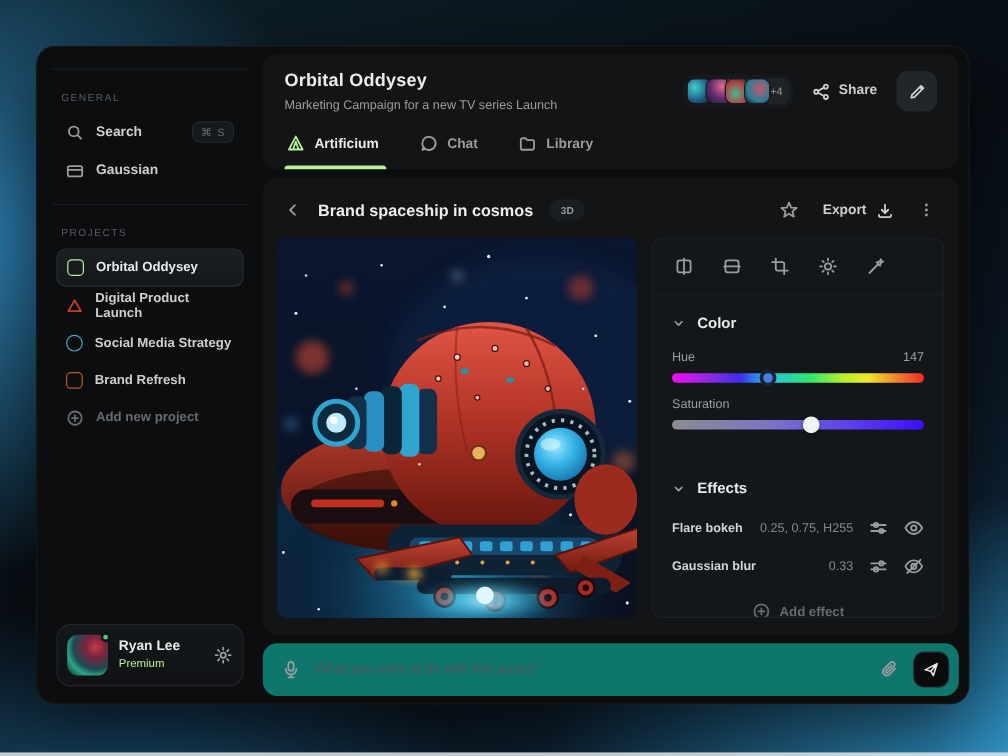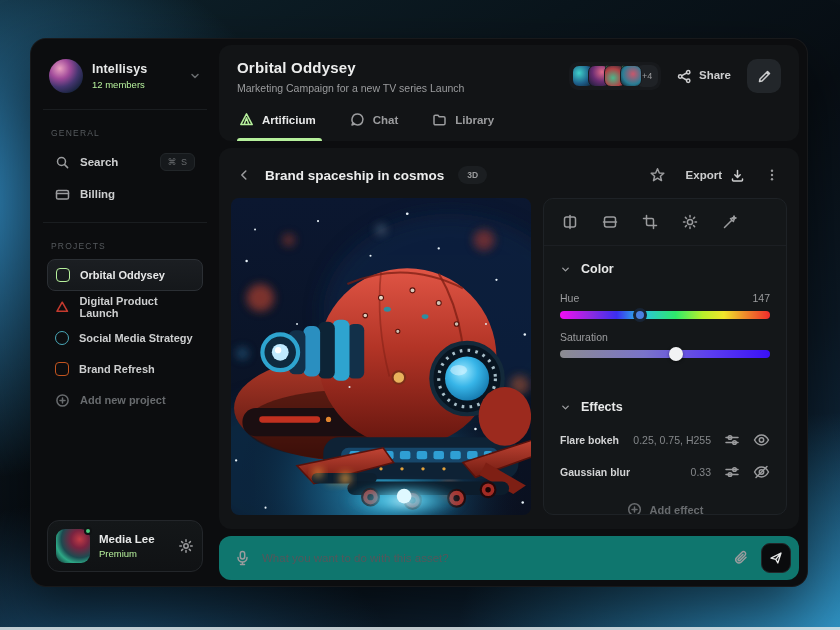--- a/index.html
+++ b/index.html
@@ -121,47 +121,37 @@
   .ic-dim { stroke: #686b6e; }
   .ic-light { stroke: #cdcecf; }
   .ic-green { stroke: #b6f09c; }
 </style>
 </head>
 <body>
 
 <div class="window">
 
   <aside class="sidebar">
-    <div class="org-row">
-      <div class="org-avatar"></div>
-      <div class="org-meta">
-        <div class="org-name">Intellisys</div>
-        <div class="org-members">12 members</div>
-      </div>
-      <svg width="12" height="12" viewBox="0 0 12 12">
-          <path class="ic ic-dim" d="M3 4.5 L6 7.5 L9 4.5"></path>
-        </svg>
-    </div>
     <div class="divider"></div>
 
     <div class="section-label">GENERAL</div>
     <div class="side-row">
       <svg width="15" height="15" viewBox="0 0 15 15">
           <circle class="ic" cx="6.5" cy="6.5" r="4"></circle>
           <path class="ic" d="M9.6 9.6 L12.6 12.6"></path>
         </svg>
       <span class="lbl">Search</span>
       <span class="kbd">⌘ S</span>
     </div>
     <div class="side-row">
       <svg width="15" height="15" viewBox="0 0 15 15">
           <rect class="ic" x="1.5" y="3.5" width="12" height="8.5" rx="1.6"></rect>
           <path class="ic" d="M1.5 6.5 H13.5"></path>
         </svg>
-      <span class="lbl">Billing</span>
+      <span class="lbl">Gaussian</span>
     </div>
 
     <div class="divider" style="margin-top:12px"></div>
     <div class="section-label">PROJECTS</div>
 
     <div class="proj-row active">
       <span class="shape sq-green"></span>
       <span class="lbl">Orbital Oddysey</span>
     </div>
     <div class="proj-row">
@@ -186,21 +176,21 @@
       <span class="lbl">Add new project</span>
     </div>
 
     <div class="side-spacer"></div>
 
     <div class="user-card">
       <div class="user-avatar">
           <span class="dot"></span>
         </div>
       <div class="user-meta">
-        <div class="user-name">Media Lee</div>
+        <div class="user-name">Ryan Lee</div>
         <div class="user-plan">Premium</div>
       </div>
       <svg width="16" height="16" viewBox="0 0 16 16">
         <circle class="ic" cx="8" cy="8" r="2.2"></circle>
         <path class="ic" d="M8 1.8 V3.4 M8 12.6 V14.2 M1.8 8 H3.4 M12.6 8 H14.2 M3.6 3.6 L4.8 4.8 M11.2 11.2 L12.4 12.4 M12.4 3.6 L11.2 4.8 M4.8 11.2 L3.6 12.4"></path>
       </svg>
     </div>
   </aside>
 
   <div class="main">

